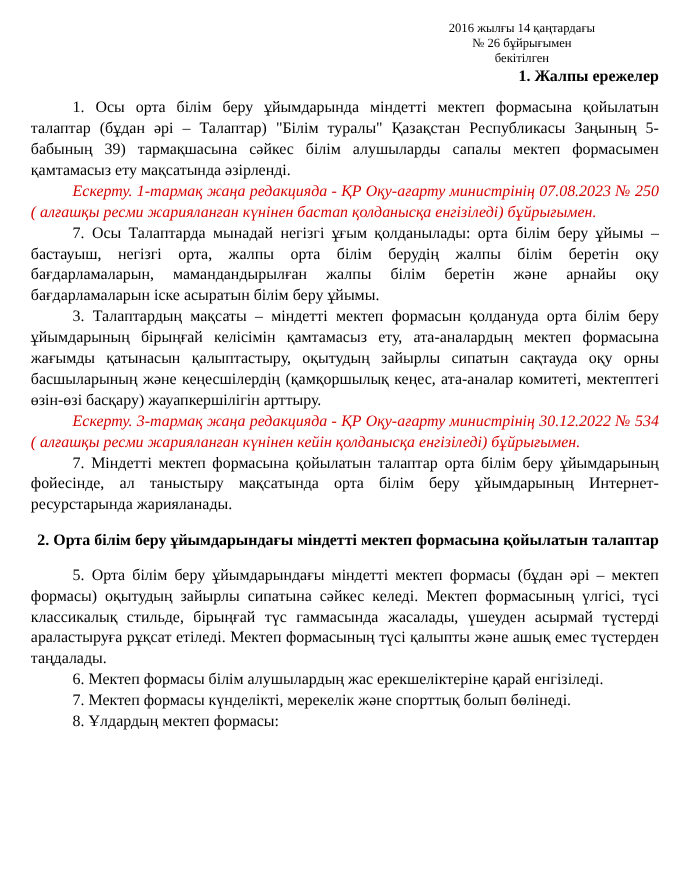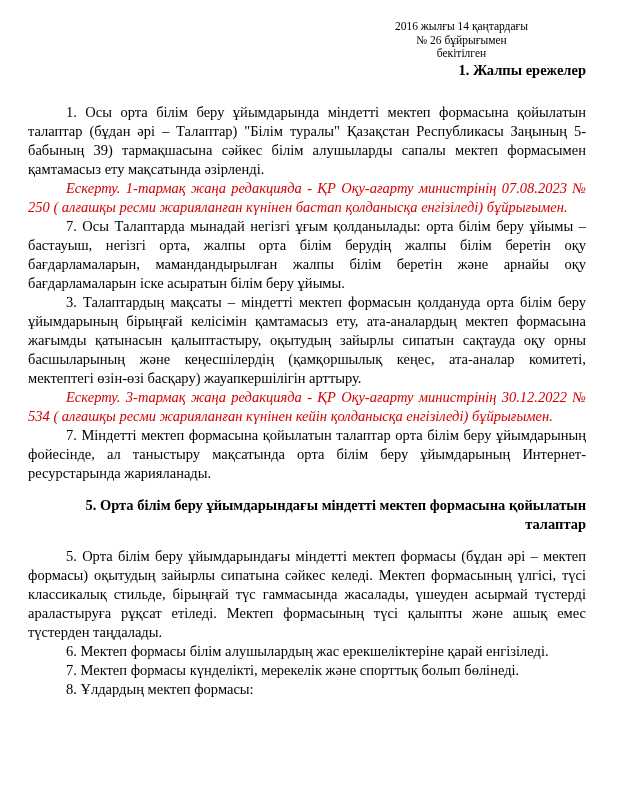--- a/index.html
+++ b/index.html
@@ -11,21 +11,21 @@
       width: 619px;
       height: 800px;
       overflow: hidden;
       font-family: "Liberation Serif", "DejaVu Serif", serif;
       color: #000000;
     }
     .page {
       box-sizing: border-box;
       width: 619px;
       height: 612px;
-      padding: 20px 33px 0 28px;
+      padding: 20px 20px 0 28px;
     }
     .approval-block {
       width: fit-content;
       margin: 0 58px 0 auto;
       text-align: center;
       font-size: 11.5px;
       line-height: 13.5px;
     }
     .doc-title {
       font-weight: bold;
@@ -46,21 +46,21 @@
       margin-bottom: 13px;
     }
     p.body-par, p.note-par {
       font-size: 14.5px;
       line-height: 19px;
       text-align: justify;
       text-indent: 38px;
       margin: 0;
     }
     p.first-par {
-      margin-top: 23px;
+      margin-top: 9px;
     }
     p.note-par {
       color: #d40000;
       font-style: italic;
     }
   </style>
 </head>
 <body>
 
 <div class="page">
@@ -80,21 +80,21 @@
 
   <p class="body-par">7. Осы Талаптарда мынадай негізгі ұғым қолданылады: орта білім беру ұйымы – бастауыш, негізгі орта, жалпы орта білім берудің жалпы білім беретін оқу бағдарламаларын, мамандандырылған жалпы білім беретін және арнайы оқу бағдарламаларын іске асыратын білім беру ұйымы.</p>
 
 
   <p class="body-par">3. Талаптардың мақсаты – міндетті мектеп формасын қолдануда орта білім беру ұйымдарының бірыңғай келісімін қамтамасыз ету, ата-аналардың мектеп формасына жағымды қатынасын қалыптастыру, оқытудың зайырлы сипатын сақтауда оқу орны басшыларының және кеңесшілердің (қамқоршылық кеңес, ата-аналар комитеті, мектептегі өзін-өзі басқару) жауапкершілігін арттыру.</p>
 
   <p class="note-par">Ескерту. 3-тармақ жаңа редакцияда - ҚР Оқу-ағарту министрінің 30.12.2022 № 534 ( алғашқы ресми жарияланған күнінен кейін қолданысқа енгізіледі) бұйрығымен.</p>
 
   <p class="body-par">7. Міндетті мектеп формасына қойылатын талаптар орта білім беру ұйымдарының фойесінде, ал таныстыру мақсатында орта білім беру ұйымдарының Интернет-ресурстарында жарияланады.</p>
 
-  <h2 class="section-heading section2-heading">5. Орта білім беру ұйымдарындағы міндетті мектеп формасына қойылатын талаптар</h2>
+  <h2 class="section-heading section2-heading">2. Орта білім беру ұйымдарындағы міндетті мектеп формасына қойылатын талаптар</h2>
 
   <p class="body-par">5. Орта білім беру ұйымдарындағы міндетті мектеп формасы (бұдан әрі – мектеп формасы) оқытудың зайырлы сипатына сәйкес келеді. Мектеп формасының үлгісі, түсі классикалық стильде, бірыңғай түс гаммасында жасалады, үшеуден асырмай түстерді араластыруға рұқсат етіледі. Мектеп формасының түсі қалыпты және ашық емес түстерден таңдалады.</p>
 
   <p class="body-par">6. Мектеп формасы білім алушылардың жас ерекшеліктеріне қарай енгізіледі.</p>
 
   <p class="body-par">7. Мектеп формасы күнделікті, мерекелік және спорттық болып бөлінеді.</p>
 
   <p class="body-par">8. Ұлдардың мектеп формасы:</p>
 
 </div>

